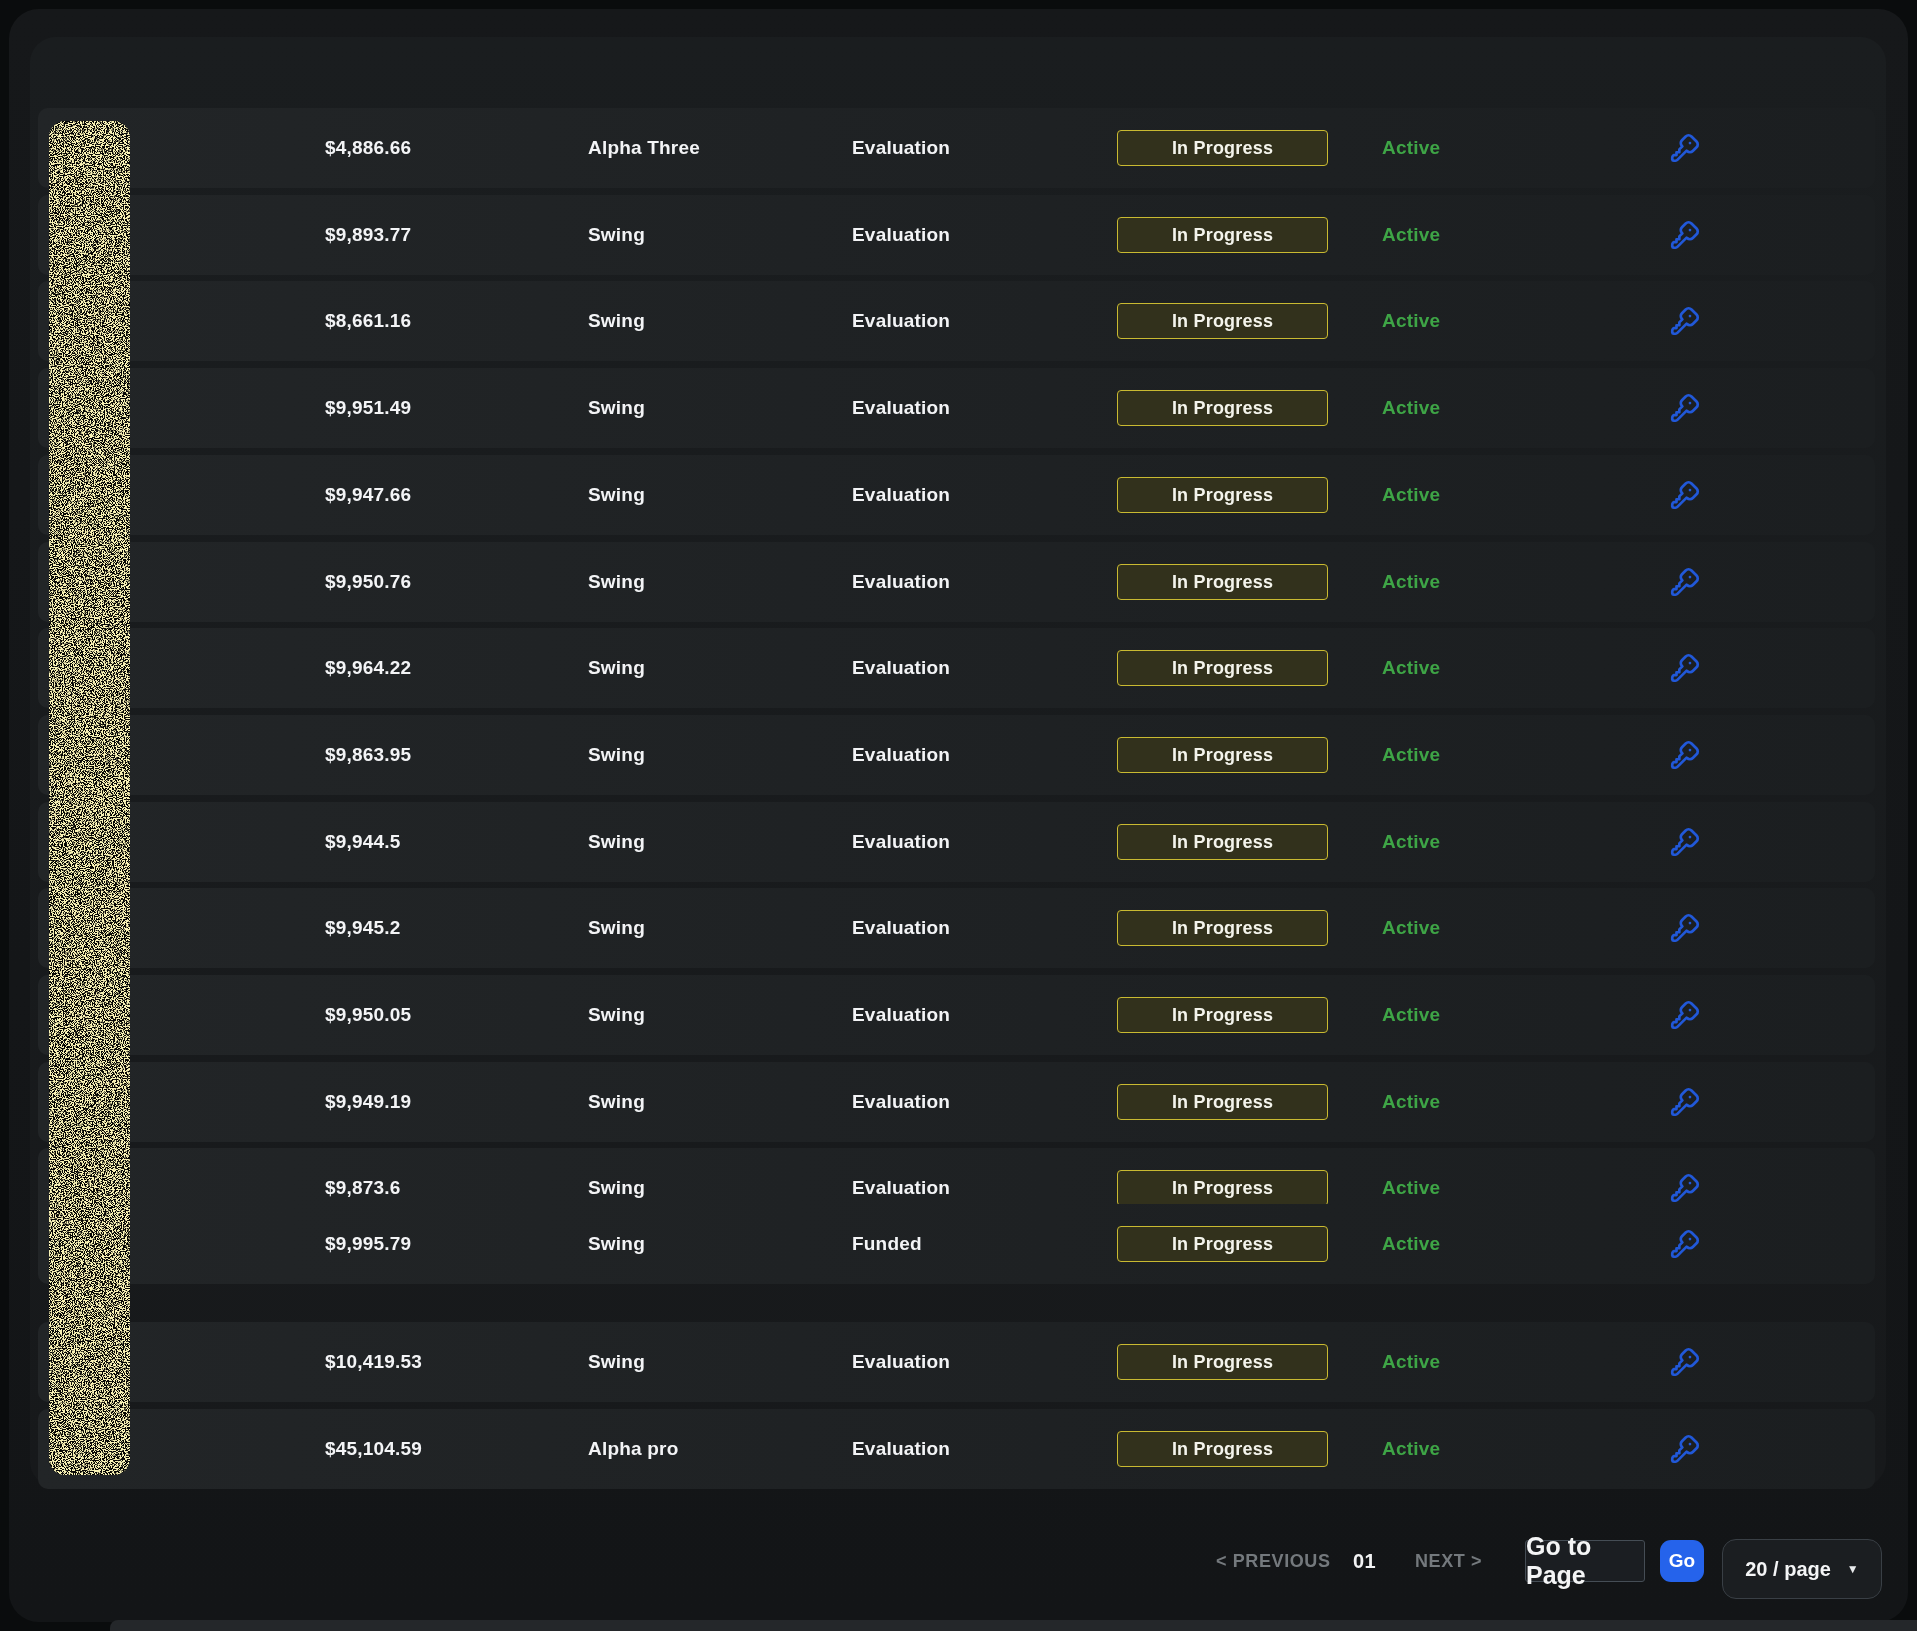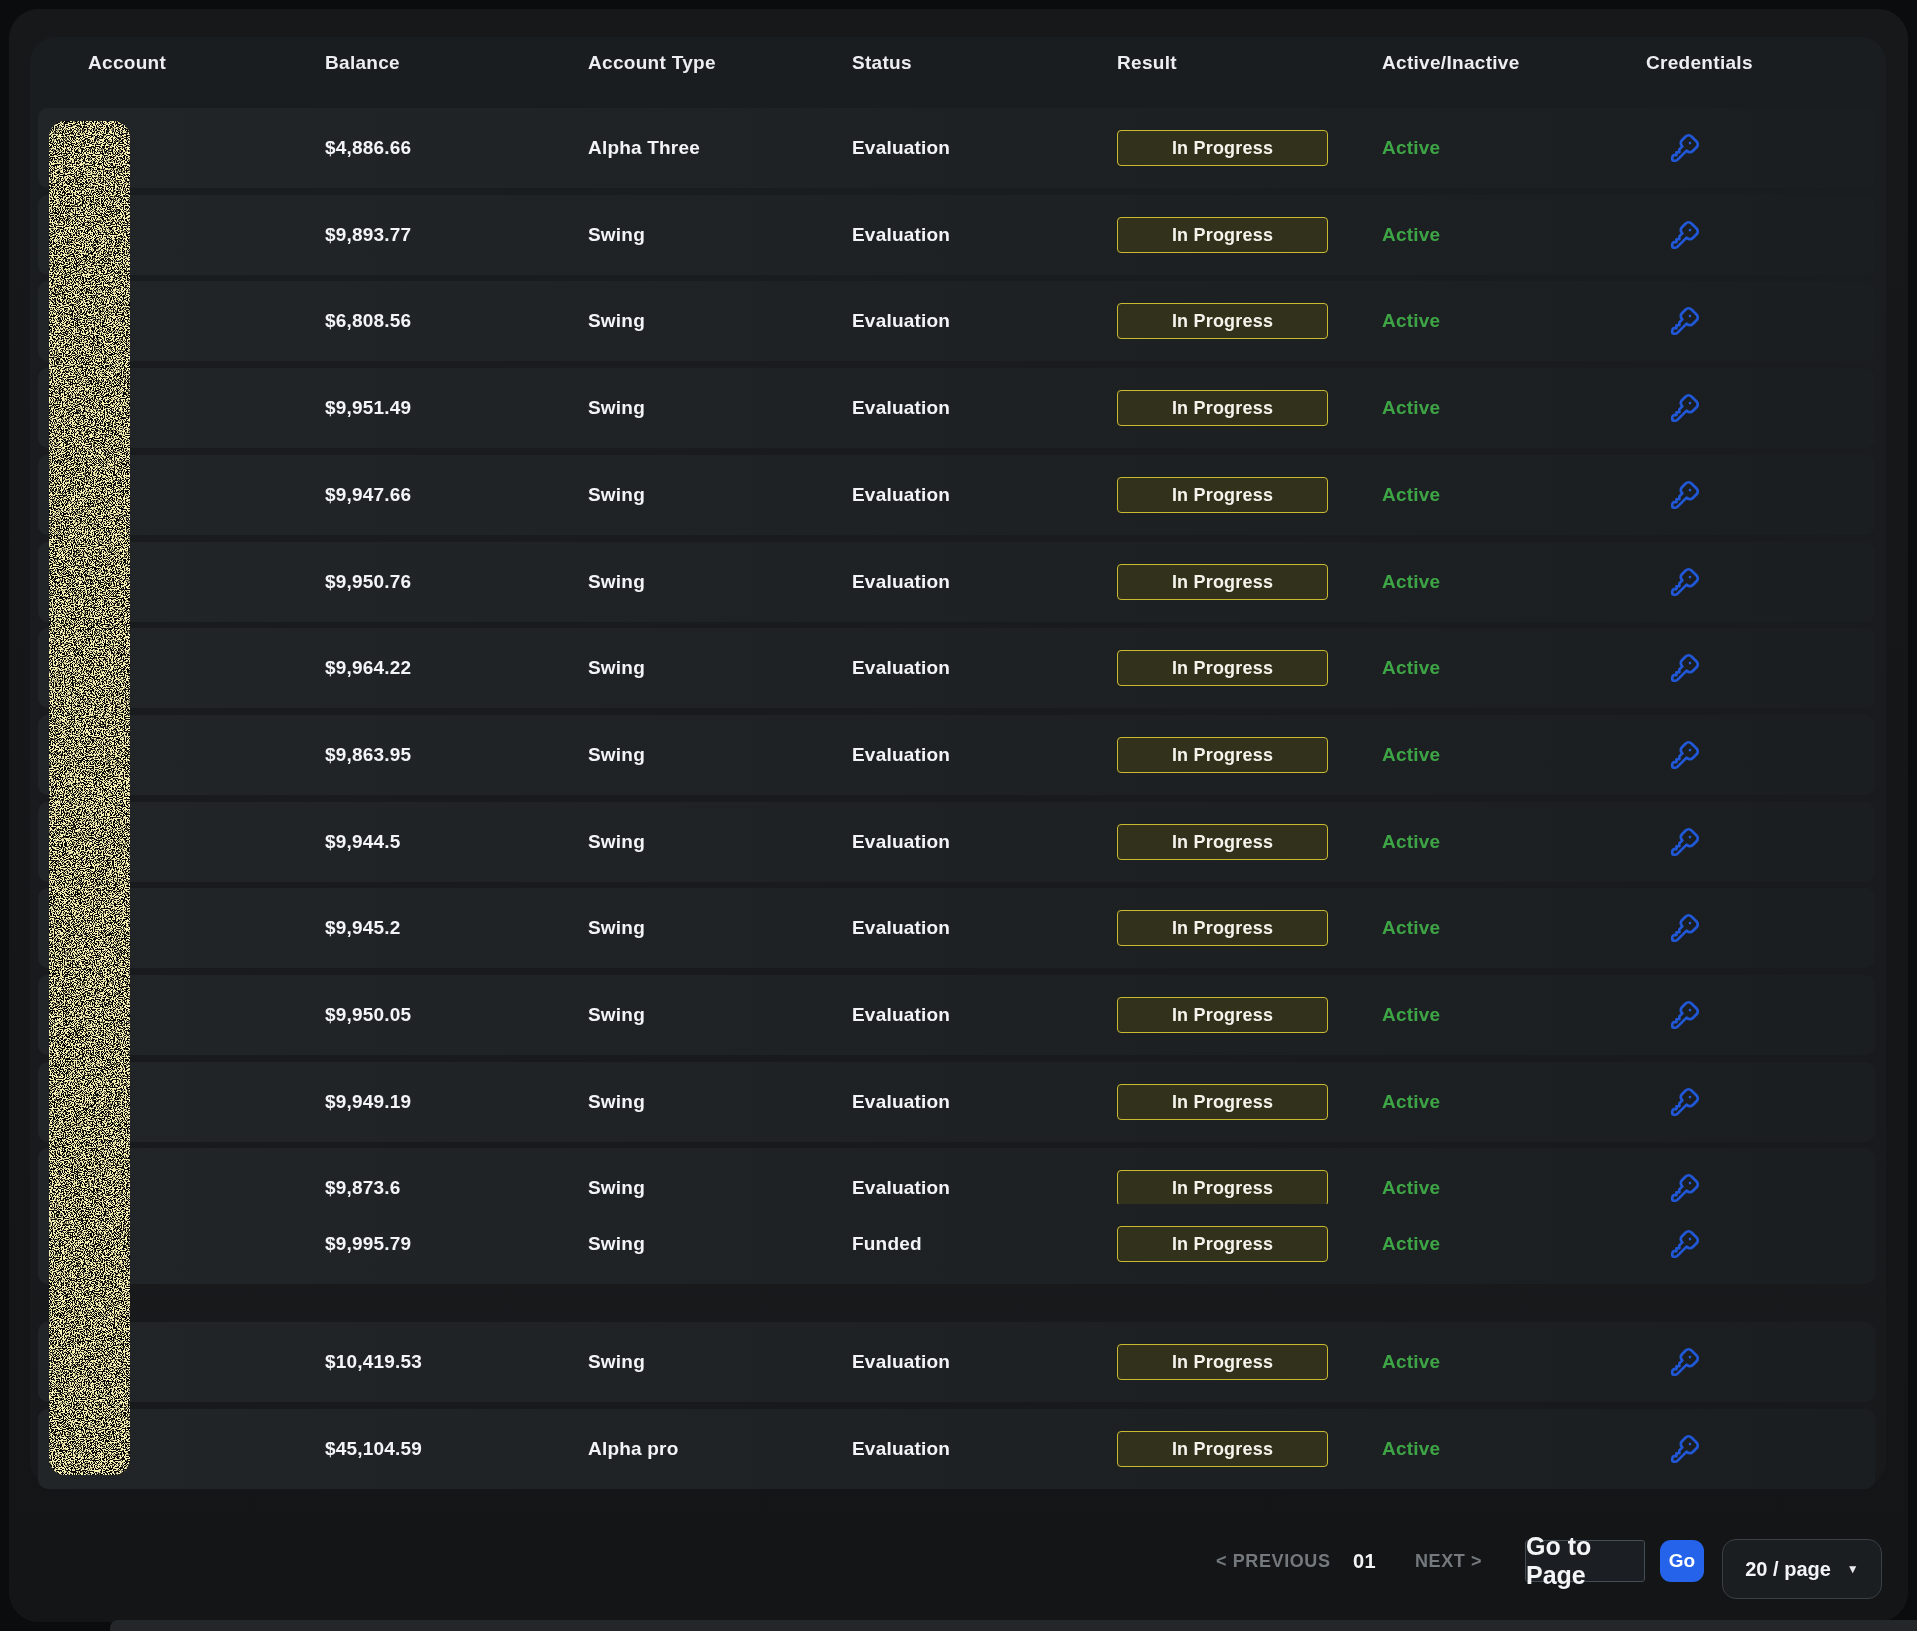--- a/index.html
+++ b/index.html
@@ -69,29 +69,20 @@
 </style>
 </head>
 <body>
 
 <div class="canvas">
   <div class="panel"></div>
   <div class="bottom-strip"></div>
 
   <div class="table-card"></div>
 
-  <div class="header-row">
-    <span class="hcell x-account">Account</span>
-    <span class="hcell x-balance">Balance</span>
-    <span class="hcell x-type">Account Type</span>
-    <span class="hcell x-status">Status</span>
-    <span class="hcell x-result">Result</span>
-    <span class="hcell x-active">Active/Inactive</span>
-    <span class="hcell x-cred">Credentials</span>
-  </div>
 
   <div>
       <div class="row" style="top: 108px;">
     <span class="cell x-balance">$4,886.66</span>
     <span class="cell x-type">Alpha Three</span>
     <span class="cell x-status">Evaluation</span>
     <div class="badge">
       <span>In Progress</span>
     </div>
     <span class="cell x-active">Active</span>
@@ -111,21 +102,21 @@
     </div>
     <span class="cell x-active">Active</span>
     <div class="keywrap">
       <svg width="34" height="34" viewBox="0 0 24 24" fill="none" stroke="#2158d8" stroke-width="1.9" stroke-linecap="round" stroke-linejoin="round">
         <path d="M16.555 3.843l3.602 3.602a2.877 2.877 0 0 1 0 4.069l-2.643 2.643a2.877 2.877 0 0 1-4.069 0l-.301-.301l-6.558 6.558a2 2 0 0 1-1.239.578l-.175.008h-1.172a1 1 0 0 1-.993-.883l-.007-.117v-1.172a2 2 0 0 1 .467-1.284l.119-.13l.414-.414h2v-2h2v-2l2.144-2.144l-.301-.301a2.877 2.877 0 0 1 0-4.069l2.643-2.643a2.877 2.877 0 0 1 4.069 0z"></path>
         <path d="M15.5 8.5h.01"></path>
       </svg>
     </div>
   </div>
       <div class="row" style="top: 281px;">
-    <span class="cell x-balance">$6,808.56</span>
+    <span class="cell x-balance">$8,661.16</span>
     <span class="cell x-type">Swing</span>
     <span class="cell x-status">Evaluation</span>
     <div class="badge">
       <span>In Progress</span>
     </div>
     <span class="cell x-active">Active</span>
     <div class="keywrap">
       <svg width="34" height="34" viewBox="0 0 24 24" fill="none" stroke="#2158d8" stroke-width="1.9" stroke-linecap="round" stroke-linejoin="round">
         <path d="M16.555 3.843l3.602 3.602a2.877 2.877 0 0 1 0 4.069l-2.643 2.643a2.877 2.877 0 0 1-4.069 0l-.301-.301l-6.558 6.558a2 2 0 0 1-1.239.578l-.175.008h-1.172a1 1 0 0 1-.993-.883l-.007-.117v-1.172a2 2 0 0 1 .467-1.284l.119-.13l.414-.414h2v-2h2v-2l2.144-2.144l-.301-.301a2.877 2.877 0 0 1 0-4.069l2.643-2.643a2.877 2.877 0 0 1 4.069 0z"></path>
         <path d="M15.5 8.5h.01"></path>

